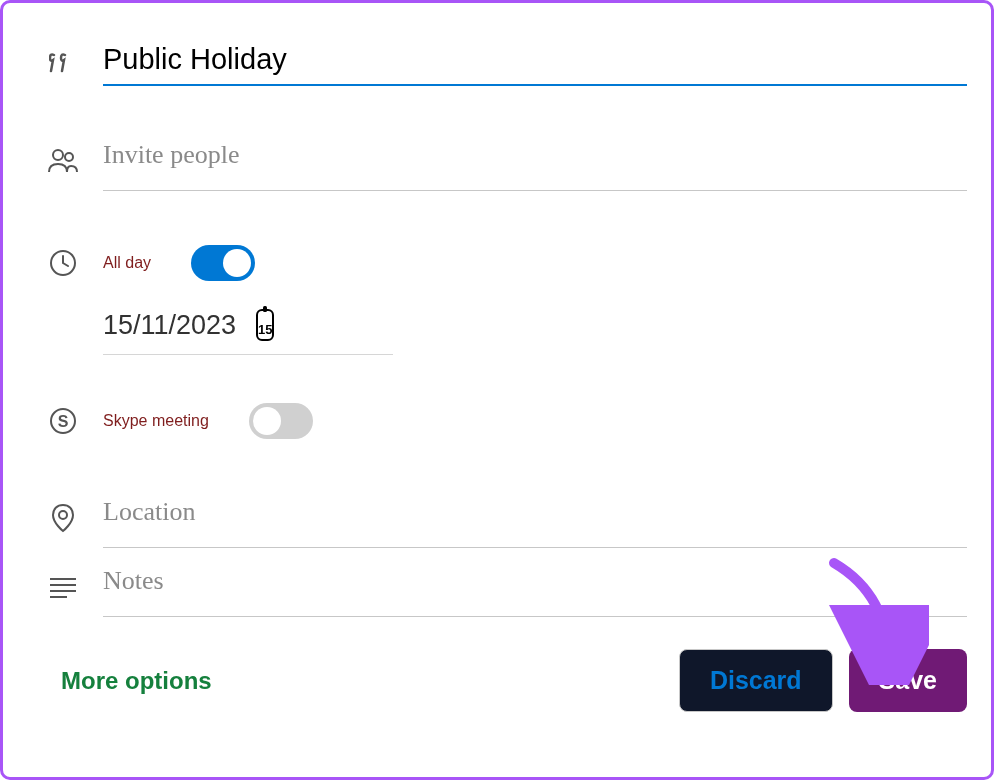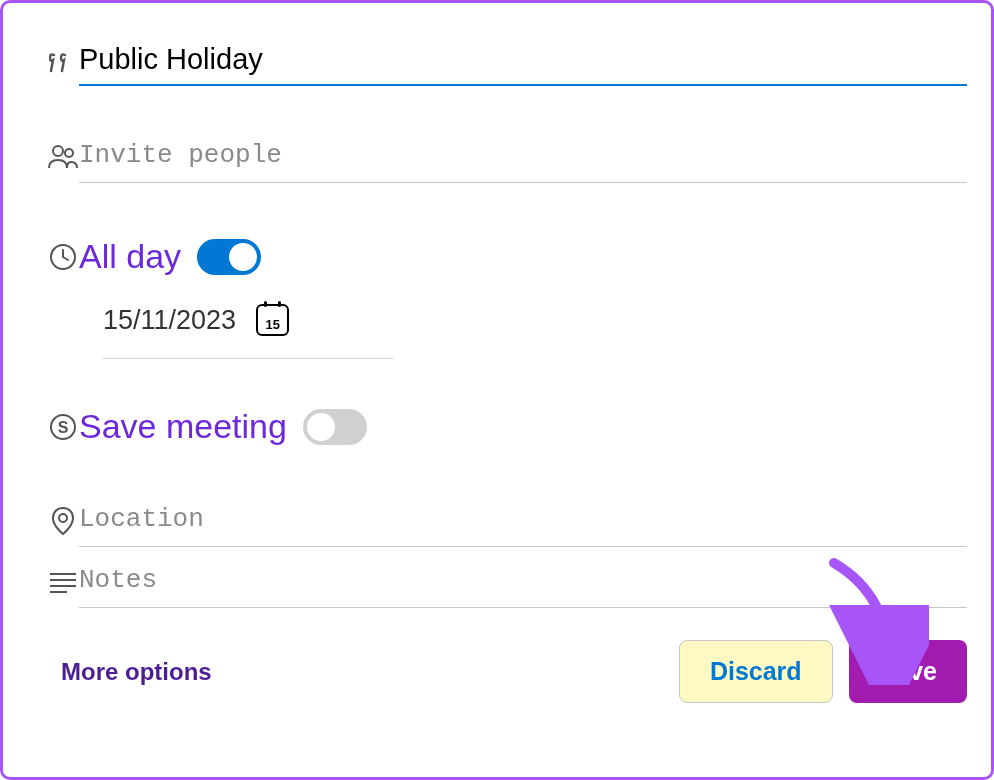--- a/index.html
+++ b/index.html
@@ -9,20 +9,21 @@
       width: 994px;
       height: 780px;
       border: 3px solid #a855f7;
       border-radius: 10px;
       padding: 36px 24px 28px 44px;
       position: relative;
     }
     .row {
       display: flex;
       align-items: center;
+      gap: 24px;
       margin-bottom: 8px;
     }
     .icon-col {
       width: 32px;
       display: flex;
       justify-content: center;
       align-items: center;
       color: #555;
       flex-shrink: 0;
     }
@@ -38,37 +39,37 @@
       padding: 4px 0 8px 0;
       outline: none;
       font-family: inherit;
     }
     .people-input, .location-input, .notes-input {
       width: 100%;
       border: none;
       border-bottom: 1px solid #c7c7c7;
       font-size: 26px;
       color: #4c1d95;
-      padding: 10px 0 12px 0;
+      padding: 10px 0 20px 0;
       outline: none;
-      font-family: Liberation Mono, monospace;
+      font-family: Liberation Serif, serif;
     }
     .people-input::placeholder, .location-input::placeholder, .notes-input::placeholder {
       color: #8a8a8a;
     }
     .row-title { margin-bottom: 44px; }
     .row-people { margin-bottom: 54px; }
     .row-allday { margin-bottom: 28px; }
     .row-date { margin-bottom: 48px; }
     .row-skype { margin-bottom: 48px; }
     .row-location { }
     .row-notes { margin-bottom: 32px; }
     .label-text {
-      font-size: 34px;
-      color: #6d28d9;
+      font-size: 16px;
+      color: #7f1d1d;
     }
     .toggle {
       width: 64px;
       height: 36px;
       border-radius: 18px;
       position: relative;
       cursor: pointer;
       margin-left: 16px;
     }
     .toggle.on {
@@ -87,28 +88,28 @@
     }
     .toggle.on .toggle-knob { right: 4px; }
     .toggle.off .toggle-knob { left: 4px; }
     .date-wrap {
       margin-left: 56px;
       display: flex;
       align-items: center;
       gap: 20px;
       border-bottom: 1px solid #d6d6d6;
       width: 290px;
-      padding-bottom: 22px;
+      padding-bottom: 13px;
     }
     .date-text {
       font-size: 27px;
       color: #323232;
     }
     .cal-icon {
-      width: 33px;
+      width: 18px;
       height: 32px;
       border: 2.5px solid #000;
       border-radius: 6px;
       position: relative;
       font-size: 13px;
       display: flex;
       align-items: flex-end;
       justify-content: center;
       font-weight: 600;
       padding-bottom: 2px;
@@ -125,45 +126,45 @@
     .cal-icon::before { left: 6px; }
     .cal-icon::after { right: 6px; }
     .footer {
       display: flex;
       align-items: center;
       justify-content: space-between;
       margin-top: 12px;
       padding-left: 14px;
     }
     .more-link {
-      color: #4c1d95;
+      color: #15803d;
       font-size: 24px;
       font-weight: 600;
       cursor: pointer;
     }
     .btn-group {
       display: flex;
       gap: 16px;
     }
     .btn {
       font-size: 25px;
       font-weight: 600;
       padding: 16px 30px;
       border-radius: 8px;
       cursor: pointer;
       border: none;
       font-family: inherit;
     }
     .btn-discard {
-      background: #fef9c3;
+      background: #0f172a;
       color: #0078d4;
       border: 1.5px solid #c7c7c7;
     }
     .btn-save {
-      background: #a21caf;
+      background: #701a75;
       color: #fff;
     }
     .arrow-annotation {
       position: absolute;
       right: 62px;
       top: 552px;
       pointer-events: none;
     }
   </style>
 </head>
@@ -213,21 +214,21 @@
   </div>
 </div>
 
 <div class="row row-skype">
   <div class="icon-col">
     <svg width="28" height="28" viewBox="0 0 28 28">
         <circle cx="14" cy="14" r="12" stroke="#555" stroke-width="2" fill="none"></circle>
         <text x="14" y="20" font-size="16" text-anchor="middle" fill="#555" font-weight="600" font-family="sans-serif">S</text>
       </svg>
   </div>
-  <span class="label-text">Save meeting</span>
+  <span class="label-text">Skype meeting</span>
   <div class="toggle off">
     <div class="toggle-knob"></div>
   </div>
 </div>
 
 <div class="row row-location">
   <div class="icon-col">
     <svg width="24" height="30" viewBox="0 0 24 30">
         <path d="M12 2 C6 2 2 6 2 12 C2 20 12 28 12 28 C12 28 22 20 22 12 C22 6 18 2 12 2 Z" stroke="#555" stroke-width="2" fill="none"></path>
         <circle cx="12" cy="12" r="4" stroke="#555" stroke-width="2" fill="none"></circle>

